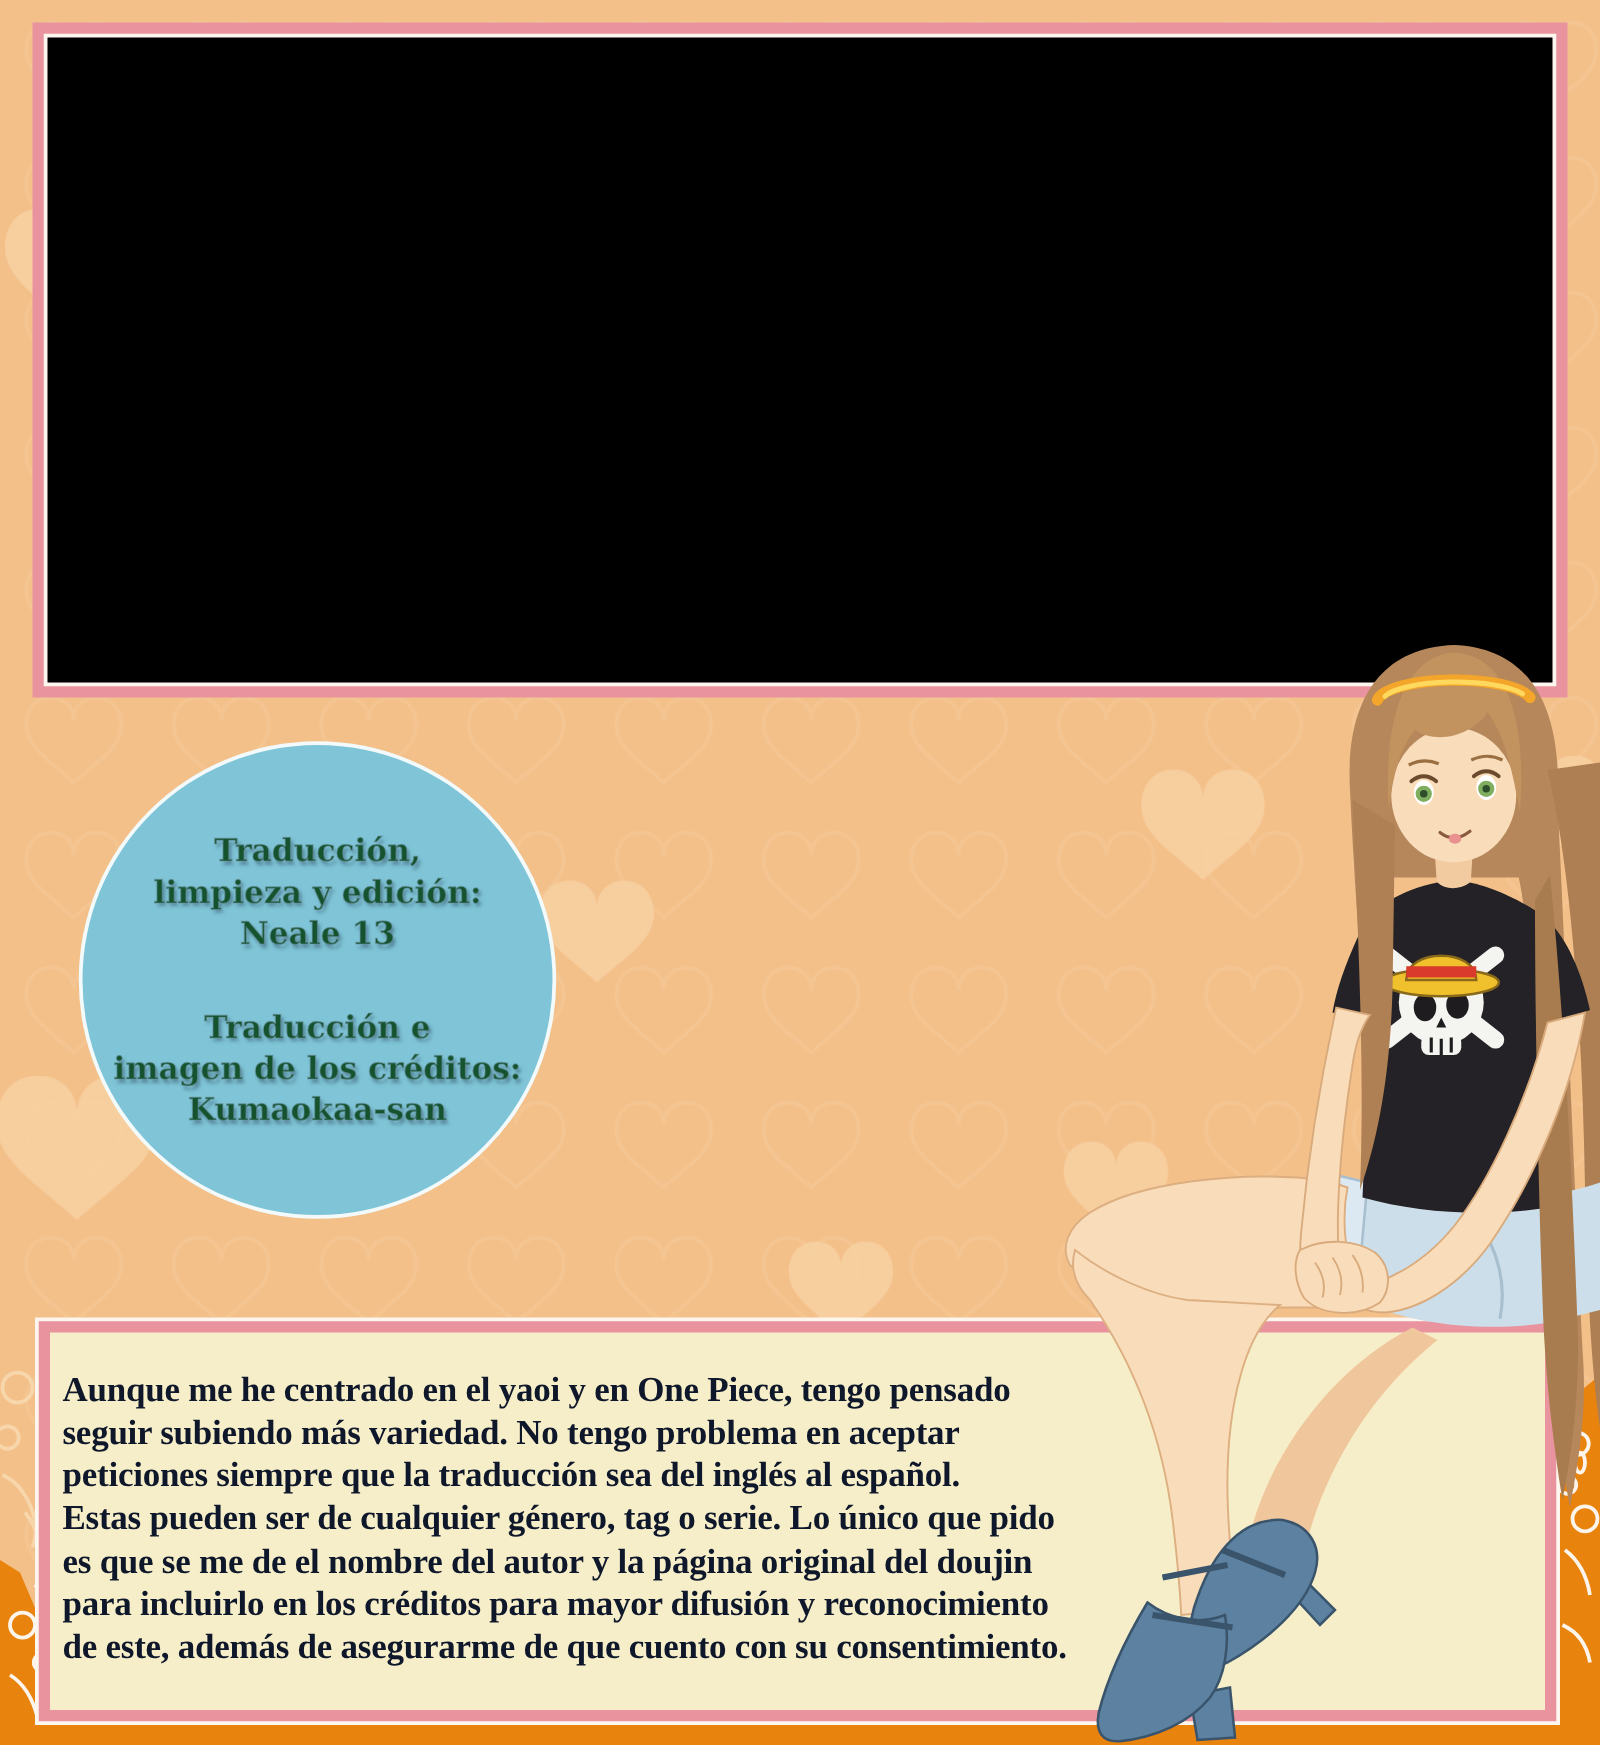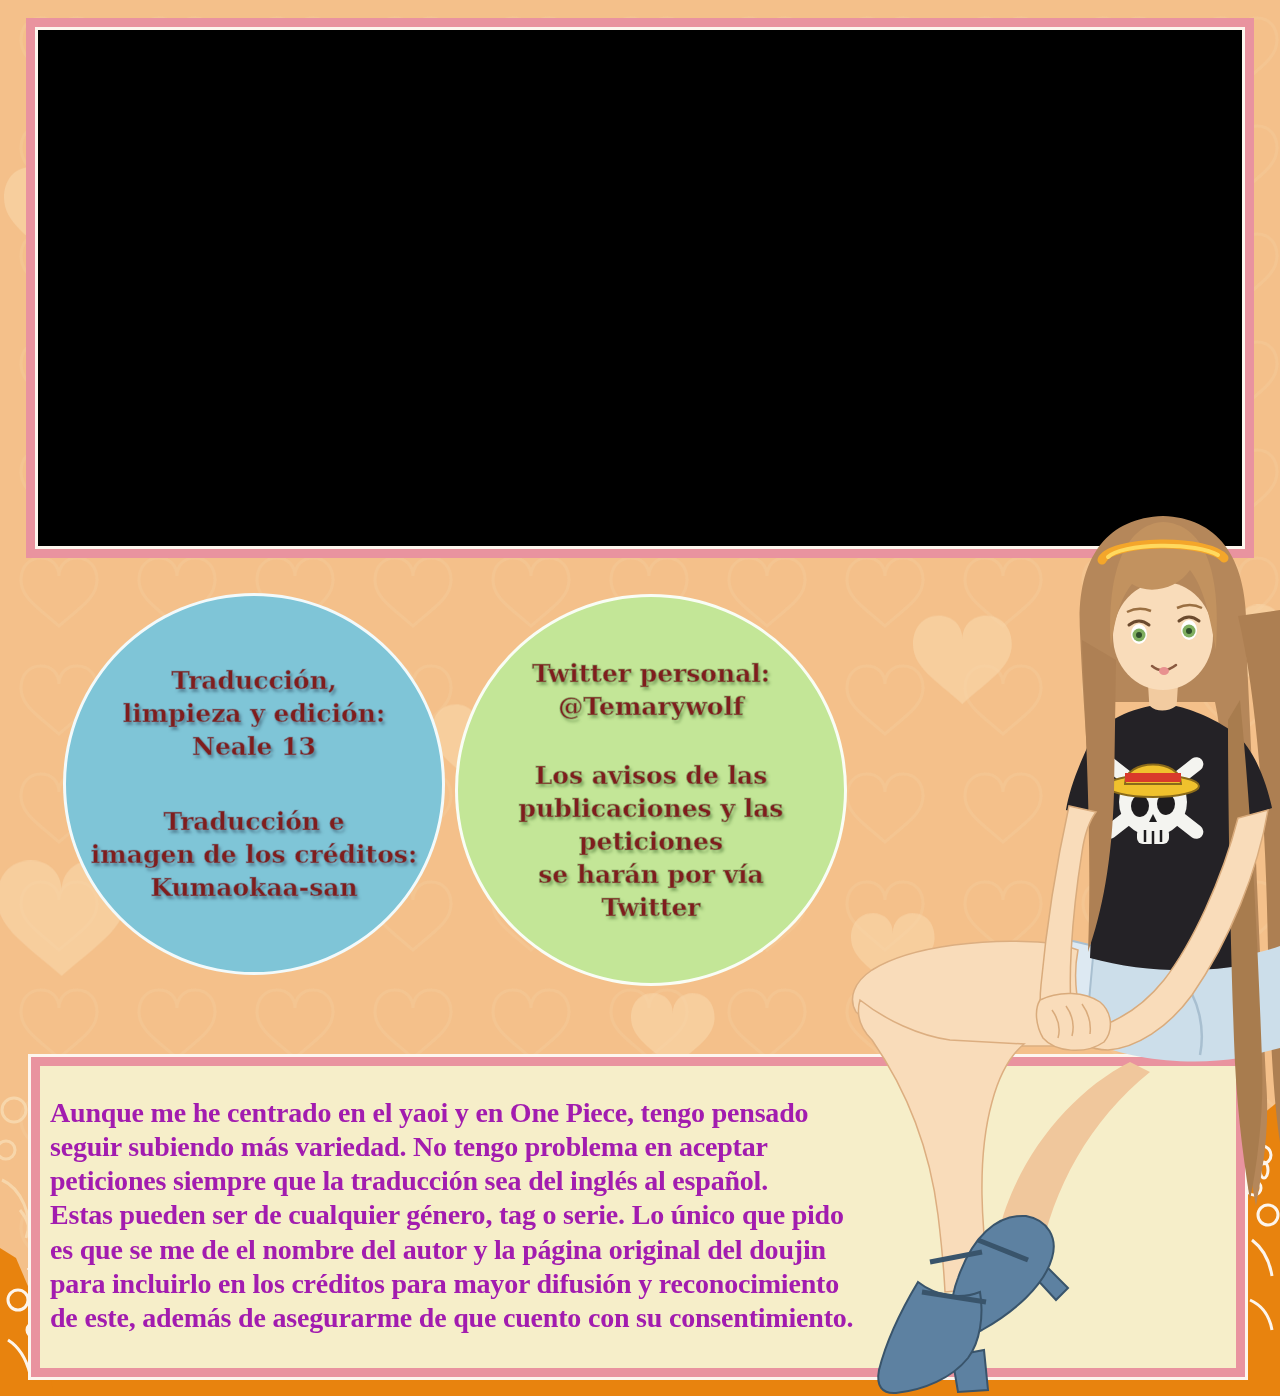--- a/index.html
+++ b/index.html
@@ -21,21 +21,21 @@
   
   .circle{
     position:absolute;border-radius:50%;
     display:flex;flex-direction:column;align-items:center;justify-content:center;
     text-align:center;border:3px solid rgba(255,255,255,.9);box-sizing:border-box;
   }
   .circle-blue{left:63px;top:593px;width:382px;height:382px;background:#7fc5d7;}
   .circle-green{left:455px;top:594px;width:392px;height:392px;background:#c3e697;}
   .circle-text{
     font-family:"DejaVu Serif", serif;font-weight:bold;font-size:25px;line-height:1.32;
-    color:#7f1d1d;white-space:pre-line;
+    color:#14532d;white-space:pre-line;
   }
   .circle-blue .circle-text{
     -webkit-text-stroke:1px rgba(110,150,168,.55);
     text-shadow:2px 3px 3px rgba(80,125,145,.85);
   }
   .circle-green .circle-text{
     -webkit-text-stroke:1px rgba(135,170,105,.6);
     text-shadow:2px 3px 3px rgba(120,160,90,.85);
   }
   .circle-blue .block1{margin-bottom:42px;}
@@ -46,21 +46,21 @@
     position:absolute;left:28px;top:1054px;width:1220px;height:326px;
     background:#fdf6ee;padding:3px;box-sizing:border-box;
   }
   .notice-box .frame-pink{width:100%;height:100%;background:#e9939f;padding:9px;box-sizing:border-box;}
   .notice-box .inner-cream{
     width:100%;height:100%;background:#f6eec9;box-sizing:border-box;
     padding:30px 18px 0 10px;
   }
   .notice-text{
     font-family:"Liberation Serif", serif;font-weight:bold;
-    font-size:28px;line-height:1.22;color:#a21caf;white-space:pre-line;
+    font-size:28px;line-height:1.22;color:#0f172a;white-space:pre-line;
     letter-spacing:-0.2px;
   }
 </style>
 </head>
 <body>
 
 <div class="page">
 
   <svg class="layer" width="1280" height="1396" viewBox="0 0 1280 1396">
     <defs>
@@ -118,28 +118,20 @@
 
   <div class="circle circle-blue">
     <div class="circle-text block1">Traducción,
 limpieza y edición:
 Neale 13</div>
     <div class="circle-text block2">Traducción e
 imagen de los créditos:
 Kumaokaa-san</div>
   </div>
 
-  <div class="circle circle-green">
-    <div class="circle-text block1">Twitter personal:
-@Temarywolf</div>
-    <div class="circle-text block2">Los avisos de las
-publicaciones y las peticiones
-se harán por vía
-Twitter</div>
-  </div>
 
   <div class="notice-box">
     <div class="frame-pink">
       <div class="inner-cream">
         <div class="notice-text">Aunque me he centrado en el yaoi y en One Piece, tengo pensado
 seguir subiendo más variedad. No tengo problema en aceptar
 peticiones siempre que la traducción sea del inglés al español.
 Estas pueden ser de cualquier género, tag o serie. Lo único que pido
 es que se me de el nombre del autor y la página original del doujin
 para incluirlo en los créditos para mayor difusión y reconocimiento

